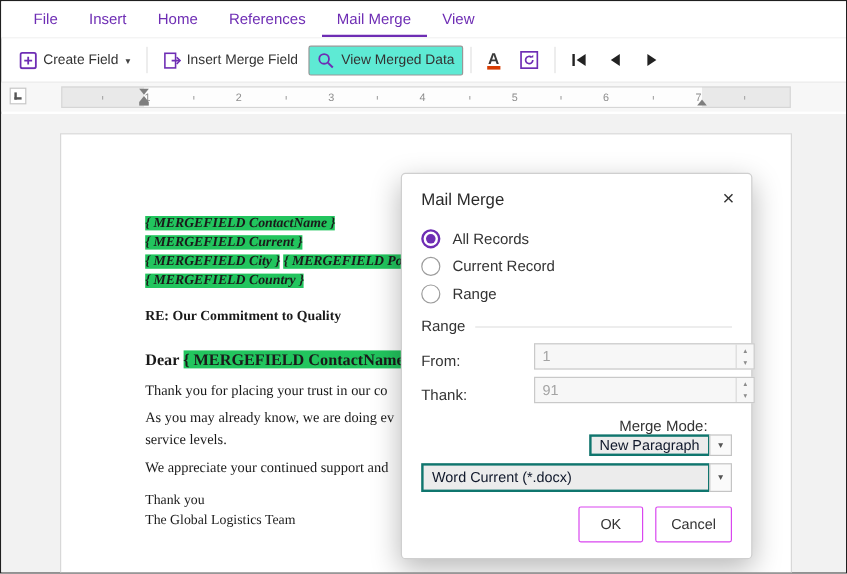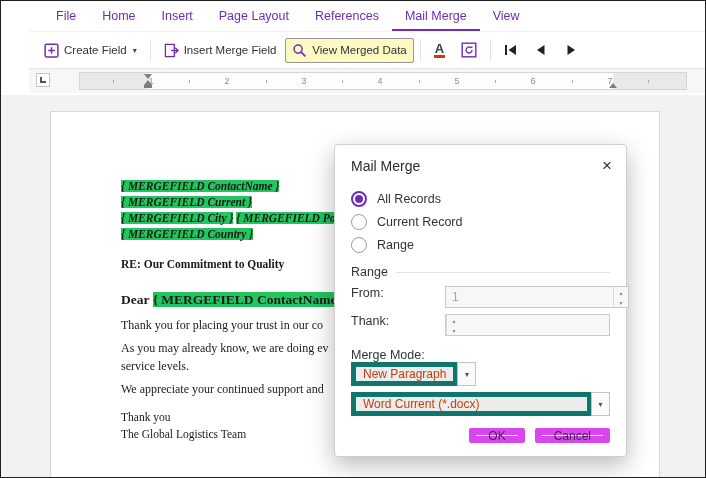--- a/index.html
+++ b/index.html
@@ -1,28 +1,28 @@
 <!DOCTYPE html>
 <html><head>
 <meta charset="utf-8">
 <style>
   :root{ --accent:#6e2db4; }
   *{margin:0;padding:0;box-sizing:border-box;}
   body{background:#888;font-family:"Liberation Sans",sans-serif;}
-  .app{position:relative;width:706px;height:478px;background:#fff;border:1px solid #1f1f1f;overflow:hidden;padding-left:28px;}
+  .app{position:relative;width:706px;height:478px;background:#fff;border:1px solid #1f1f1f;overflow:hidden;}
 
   
   .tabbar{height:30px;display:flex;align-items:stretch;padding-left:14px;background:#fff;}
   .tab{display:flex;align-items:center;padding:0 13px;font-size:12.5px;color:var(--accent);cursor:pointer;}
   .tab.active{box-shadow:inset 0 -2px 0 var(--accent);}
 
   
   .toolbar{height:38px;display:flex;align-items:center;gap:2px;padding:0 8px;border-bottom:1px solid #e6e6e6;border-top:1px solid #f2f2f2;}
   .tbtn{display:flex;align-items:center;gap:5px;padding:4px 6px;border:1px solid transparent;border-radius:2px;font-size:11.5px;color:#333;cursor:pointer;white-space:nowrap;}
-  .tbtn.toggled{border-color:#979797;background:#fef9c3;}
+  .tbtn.toggled{border-color:#979797;background:#5eead4;}
   .tbtn .ic{display:flex;align-items:center;}
   .caret{font-size:8px;color:#444;margin-left:1px;}
   .sep{width:1px;height:22px;background:#e2e2e2;margin:0 4px;}
   .spacer{flex:1;}
   .ayc{font-size:13px;font-weight:bold;color:#3a3a3a;border-bottom:3px solid #d83b01;line-height:13px;padding:0 1px;}
 
   
   .rulerbar{position:relative;height:24px;background:#f7f7f7;}
   .tab-selector{position:absolute;left:7px;top:4px;width:14px;height:14px;border:1px solid #c6c6c6;background:#fff;display:flex;align-items:center;justify-content:center;}
   .Lmark{width:6px;height:6px;border-left:2px solid #555;border-bottom:2px solid #555;}
@@ -56,44 +56,43 @@
   .dlg-close{font-size:17px;color:#333;cursor:pointer;line-height:17px;}
   .dlg-body{padding:6px 16px 13px;}
   .radio-row{display:flex;align-items:center;gap:10px;height:20px;margin-top:3px;cursor:pointer;}
   .radio-row.first{margin-top:7px;}
   .radio{width:16px;height:16px;border-radius:50%;border:1px solid #9c9c9c;position:relative;flex:0 0 auto;}
   .radio.selected{border:2px solid var(--accent);}
   .radio.selected::after{content:"";position:absolute;inset:2px;border-radius:50%;background:var(--accent);}
   .radio-label{font-size:12.5px;color:#333;}
   .range-header{display:flex;align-items:center;gap:8px;margin-top:9px;font-size:12.5px;color:#333;height:16px;}
   .range-header .rule{flex:1;height:1px;background:#e2e2e2;}
-  .form-row{display:flex;align-items:flex-start;margin-top:6px;}
+  .form-row{display:flex;align-items:flex-end;margin-top:6px;}
   .form-row.gap-top{margin-top:12px;flex-direction:column;}
   .form-row label{width:94px;font-size:12.5px;color:#333;flex:0 0 auto;}
   .spin-field{flex:1;display:flex;height:22px;border:1px solid #c9c9c9;background:#f7f7f7;}
   .spin-field input{flex:1;min-width:0;border:0;background:transparent;font-family:"Liberation Sans",sans-serif;font-size:12px;color:#a3a3a3;padding:0 6px;outline:none;}
   .spin{width:15px;border-left:1px solid #dadada;display:flex;flex-direction:column;}
   .spin span{flex:1;font-size:6px;color:#8b8b8b;display:flex;align-items:center;justify-content:center;cursor:pointer;}
   .combo{flex:1;display:flex;height:24px;}
-  .combo-value{flex:1;background:#ececec;border:5px solid #0f766e;font-size:12px;color:#c2410c;display:flex;align-items:center;padding:0 7px;overflow:hidden;white-space:nowrap;}
+  .combo-value{flex:1;background:#ececec;border:2px solid #0f766e;font-size:12px;color:#0f172a;display:flex;align-items:center;padding:0 7px;overflow:hidden;white-space:nowrap;}
   .combo-btn{width:19px;border:1px solid #c4c4c4;margin-left:-1px;background:#fafafa;display:flex;align-items:center;justify-content:center;font-size:7px;color:#555;cursor:pointer;}
   .btn-row{display:flex;justify-content:flex-end;gap:10px;margin-top:12px;}
-  .dlg-btn{min-width:54px;height:15px;background:#fff;border:7px solid #d946ef;border-radius:2px;font-size:12px;color:#333;display:flex;align-items:center;justify-content:center;padding:0 12px;cursor:pointer;}
+  .dlg-btn{min-width:54px;height:30px;background:#fff;border:1px solid #d946ef;border-radius:2px;font-size:12px;color:#333;display:flex;align-items:center;justify-content:center;padding:0 12px;cursor:pointer;}
   .dlg-btn.cancel{min-width:64px;}
 </style>
 </head>
 <body>
 
 <div class="app">
 
   <div class="tabbar">
     <div class="tab">File</div>
+    <div class="tab">Insert</div>
     <div class="tab">Home</div>
-    <div class="tab">Insert</div>
-    <div class="tab">Page Layout</div>
     <div class="tab">References</div>
     <div class="tab active">Mail Merge</div>
     <div class="tab">View</div>
   </div>
 
   <div class="toolbar">
     <div class="tbtn">
       <span class="ic">
         <svg width="15" height="15" viewBox="0 0 16 16">
             <rect x="1.2" y="1.2" width="13.6" height="13.6" rx="1.5" fill="none" stroke="#6e2db4" stroke-width="1.6"></rect>
@@ -242,20 +241,21 @@
           <div class="spin">
             <span>▴</span>
             <span>▾</span>
           </div>
         </div>
       </div>
 
       <div class="form-row">
         <label>Thank:</label>
         <div class="spin-field">
+          <input readonly="" value="91" style="">
           <div class="spin">
             <span>▴</span>
             <span>▾</span>
           </div>
         </div>
       </div>
 
       <div class="form-row gap-top">
         <label>Merge Mode:</label>
         <div class="combo">

